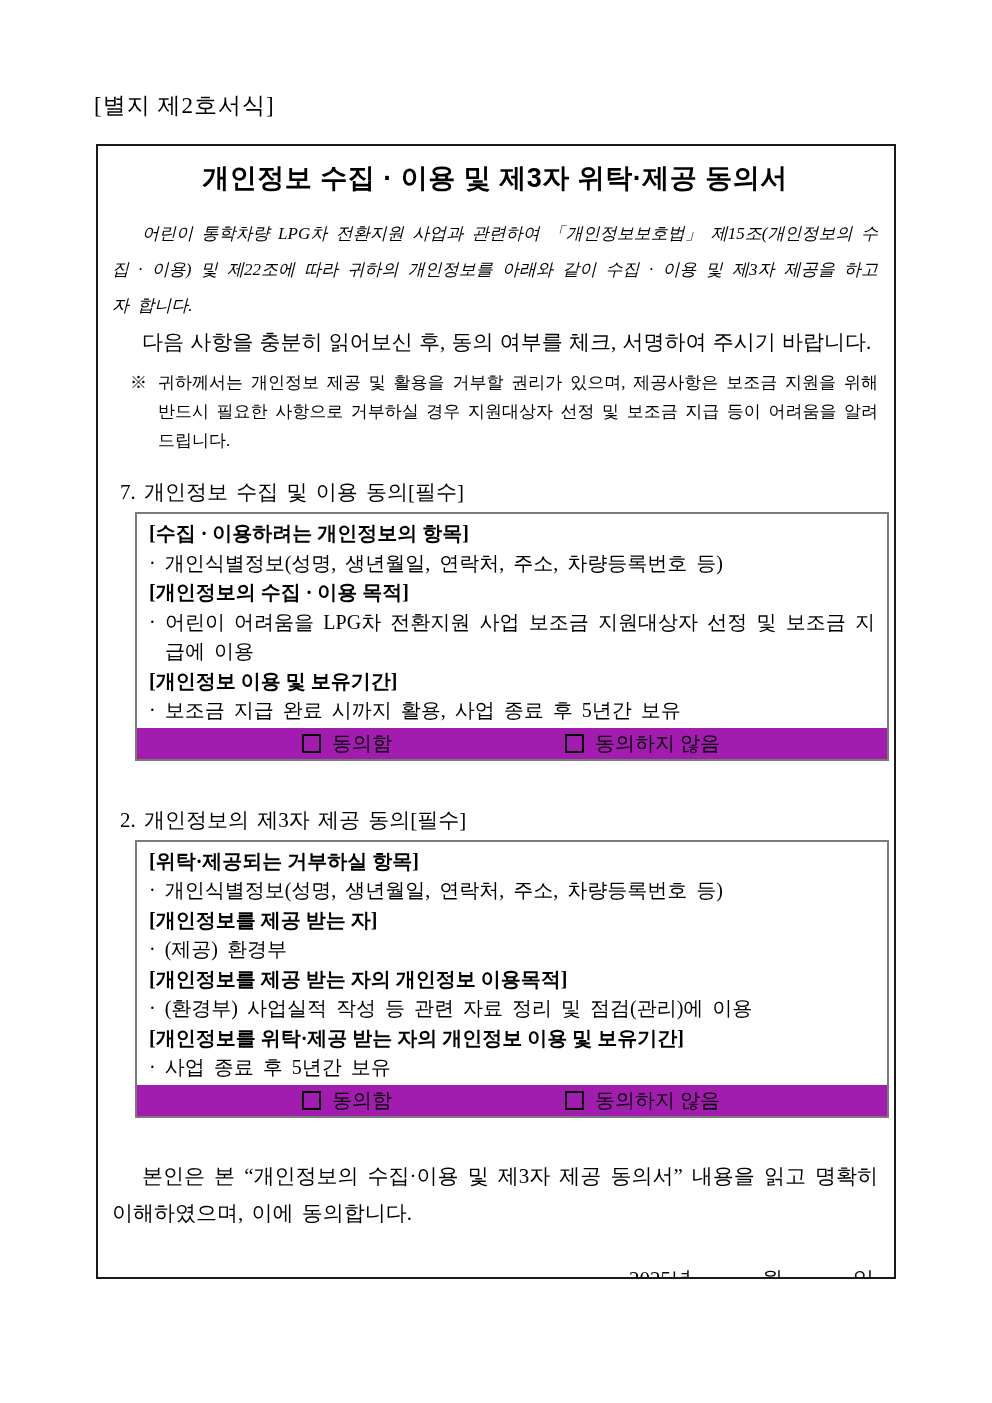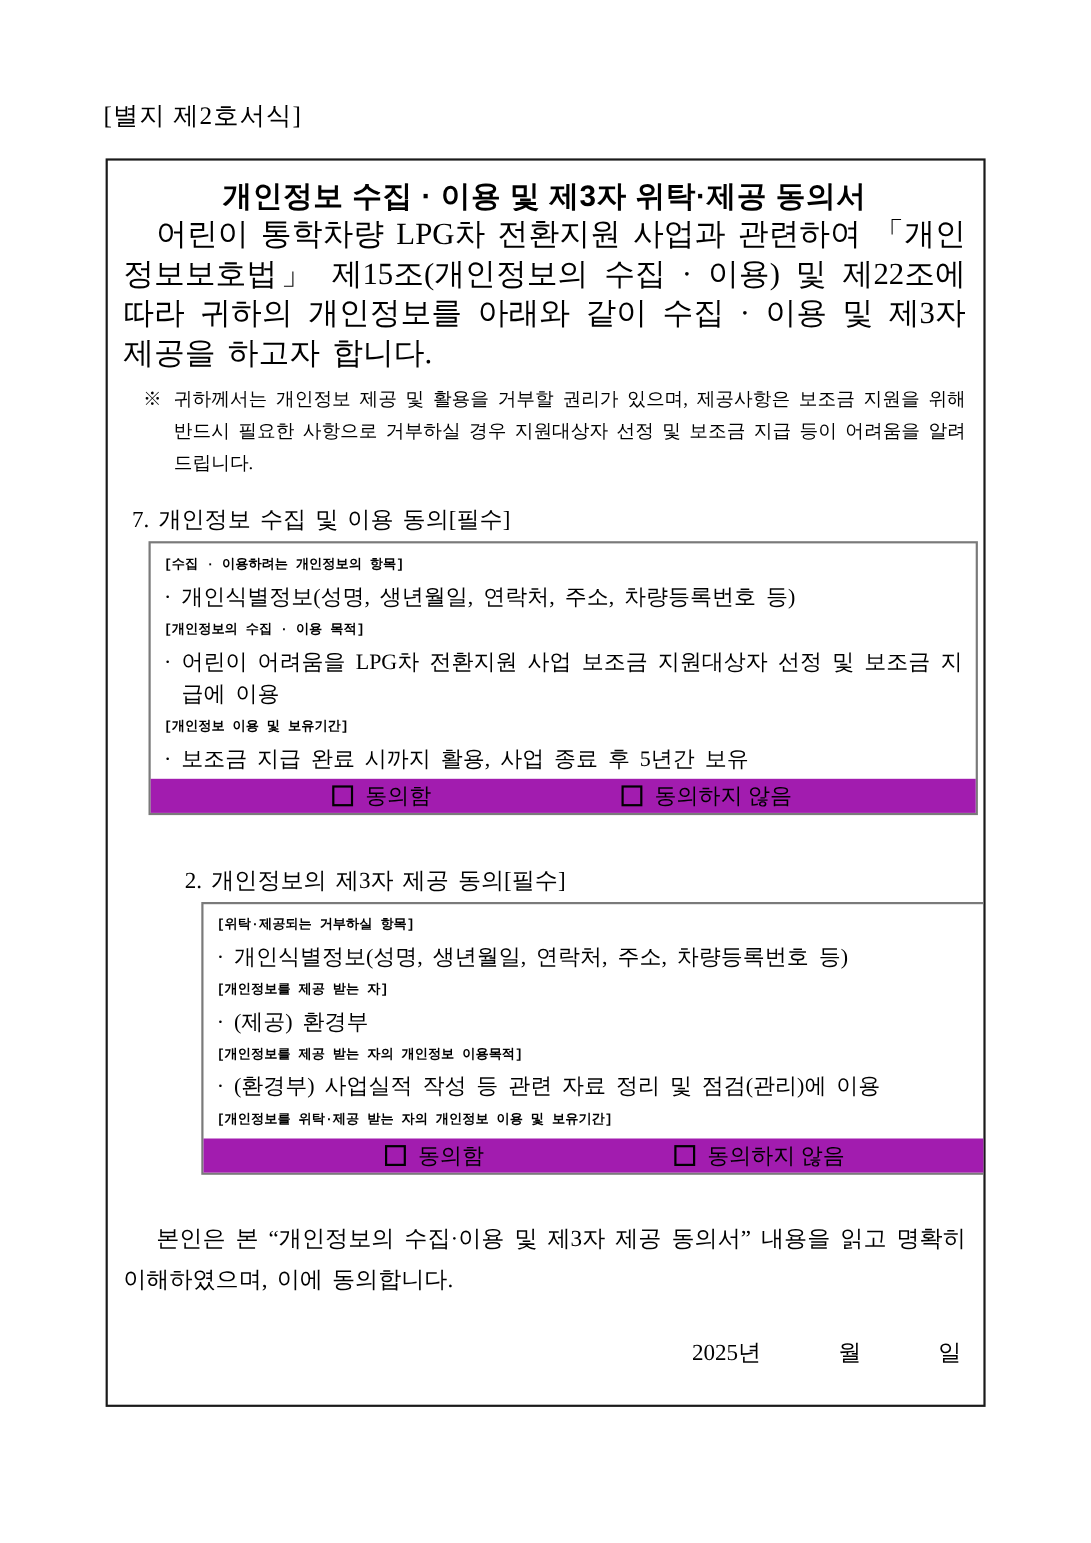--- a/index.html
+++ b/index.html
@@ -36,25 +36,27 @@
     margin-top: 4px;
     text-align: center;
     font-family: "Liberation Sans", "DejaVu Sans", sans-serif;
     font-weight: 700;
     font-size: 27px;
     letter-spacing: 0.5px;
     white-space: nowrap;
   }
 
   .intro-p1 {
-    font-size: 28px;
+    margin-top: 20px;
+    font-size: 17px;
     line-height: 36px;
     text-align: justify;
     text-indent: 30px;
     word-spacing: 4px;
+    font-style: italic;
   }
   .intro-p2 {
     font-size: 21px;
     line-height: 36px;
     text-indent: 30px;
     word-spacing: 1px;
     white-space: nowrap;
   }
 
   .note {
@@ -67,21 +69,21 @@
     text-align: justify;
     word-spacing: 3px;
   }
   .note-marker {
     position: absolute;
     left: 0;
     top: 0;
   }
 
   .section { margin-top: 22px; }
-  .section + .section { margin-top: 44px; margin-left: 48px; }
+  .section + .section { margin-top: 44px; }
 
   .section-heading {
     margin-left: 8px;
     font-size: 21px;
     line-height: 30px;
     margin-bottom: 5px;
     word-spacing: 3px;
   }
 
   .section-box {
@@ -89,23 +91,23 @@
     width: 754px;
     border: 2px solid #7a7a7a;
   }
 
   .section-box-body {
     padding: 5px 12px 2px 12px;
     font-size: 20px;
     line-height: 29.5px;
   }
   .box-header {
-    font-family: Liberation Mono, monospace;
+    font-family: Liberation Serif, serif;
     font-weight: 700;
-    font-size: 12px;
+    font-size: 20px;
     letter-spacing: 0px;
   }
   .box-detail {
     padding-left: 16px;
     text-indent: -16px;
     text-align: justify;
     word-spacing: 4px;
   }
 
   .consent-row {
@@ -155,20 +157,21 @@
 <body>
 
 <div class="form-label">[별지 제2호서식]</div>
 
 <div class="outer-box">
 
   <div class="doc-title">개인정보 수집 · 이용 및 제3자 위탁·제공 동의서</div>
 
   <div class="intro-p1">어린이 통학차량 LPG차 전환지원 사업과 관련하여 「개인정보보호법」 제15조(개인정보의 수집 · 이용) 및 제22조에 따라 귀하의 개인정보를 아래와 같이 수집 · 이용 및 제3자 제공을 하고자 합니다.</div>
 
+  <div class="intro-p2">다음 사항을 충분히 읽어보신 후, 동의 여부를 체크, 서명하여 주시기 바랍니다.</div>
 
   <div class="note">
     <span class="note-marker">※</span>
     <span>귀하께서는 개인정보 제공 및 활용을 거부할 권리가 있으며, 제공사항은 보조금 지원을 위해 반드시 필요한 사항으로 거부하실 경우 지원대상자 선정 및 보조금 지급 등이 어려움을 알려드립니다.</span>
   </div>
 
   <div>
     <div class="section">
       <div class="section-heading">7. 개인정보 수집 및 이용 동의[필수]</div>
       <div class="section-box">
@@ -197,20 +200,21 @@
       <div class="section-heading">2. 개인정보의 제3자 제공 동의[필수]</div>
       <div class="section-box">
         <div class="section-box-body">
             <div class="box-header">[위탁·제공되는 거부하실 항목]</div>
             <div class="box-detail">· 개인식별정보(성명, 생년월일, 연락처, 주소, 차량등록번호 등)</div>
             <div class="box-header">[개인정보를 제공 받는 자]</div>
             <div class="box-detail">· (제공) 환경부</div>
             <div class="box-header">[개인정보를 제공 받는 자의 개인정보 이용목적]</div>
             <div class="box-detail">·  (환경부) 사업실적 작성 등 관련 자료 정리 및 점검(관리)에 이용</div>
             <div class="box-header">[개인정보를 위탁·제공 받는 자의 개인정보 이용 및 보유기간]</div>
+            <div class="box-detail">· 사업 종료 후 5년간 보유</div>
           </div>
         <div class="consent-row">
           <span class="consent-option agree">
             <span class="checkbox"></span>
             <span>동의함</span>
           </span>
           <span class="consent-option disagree">
             <span class="checkbox"></span>
             <span>동의하지 않음</span>
           </span>

